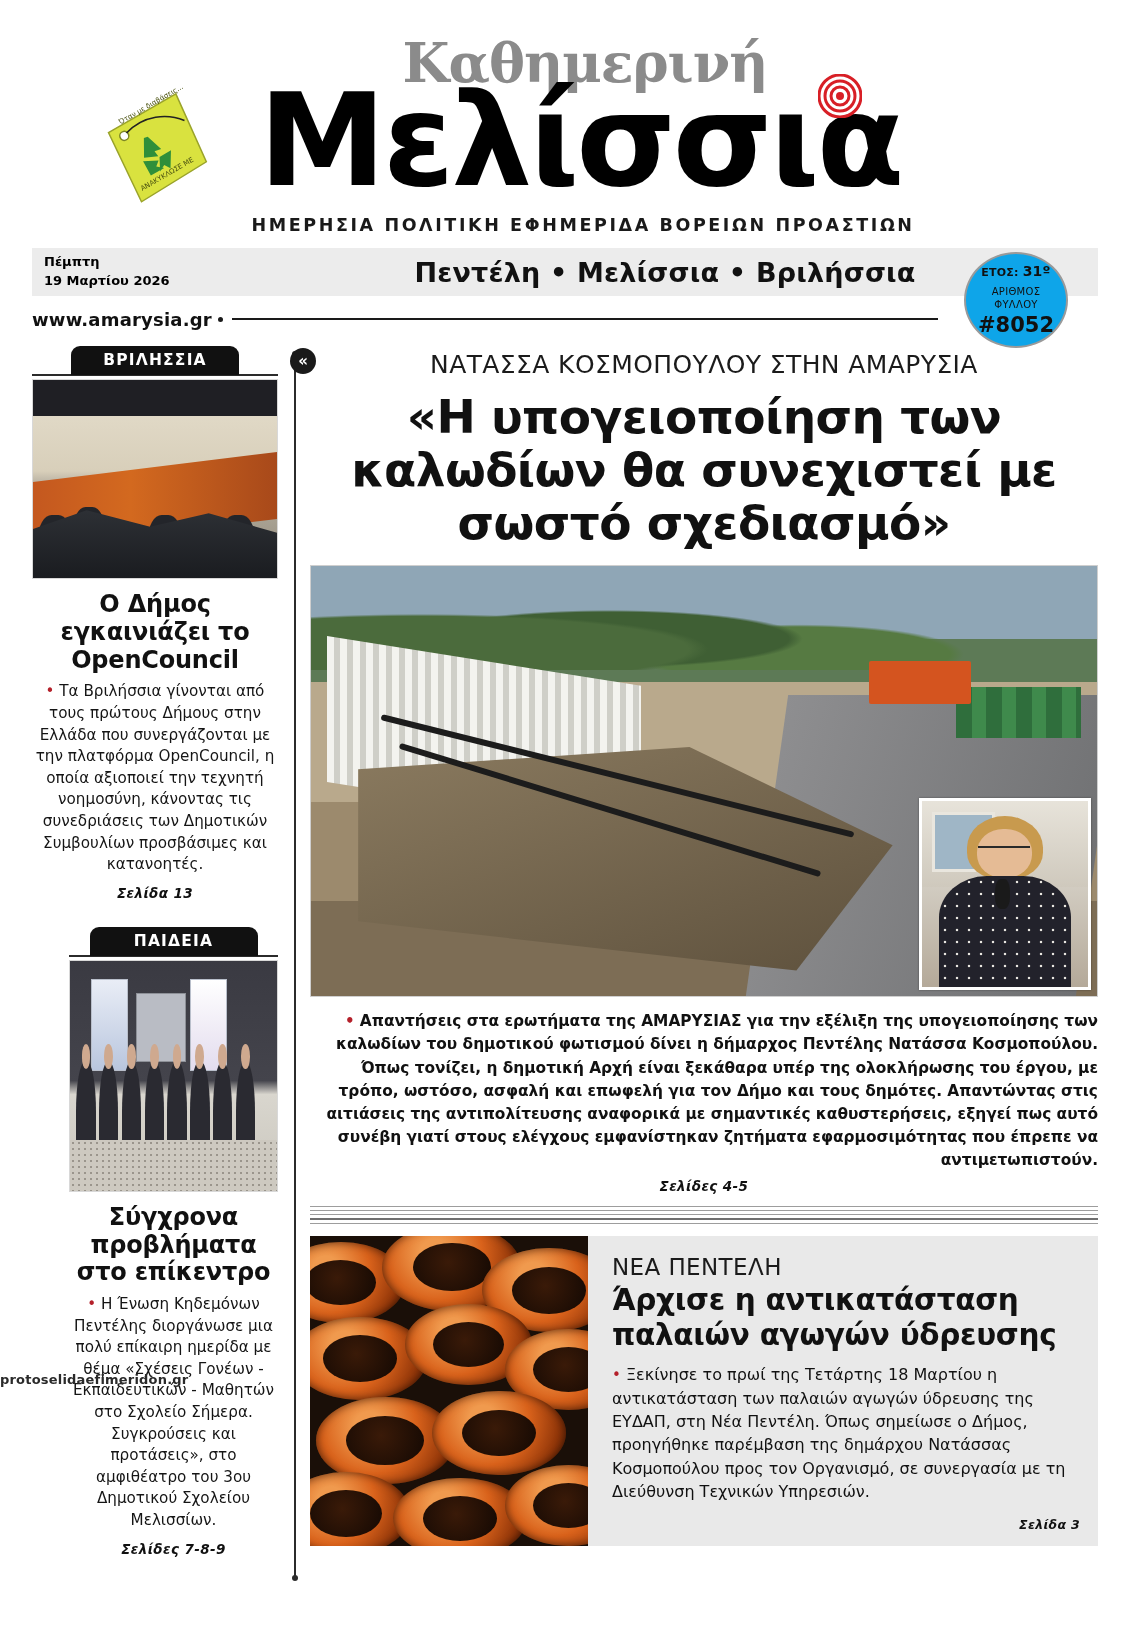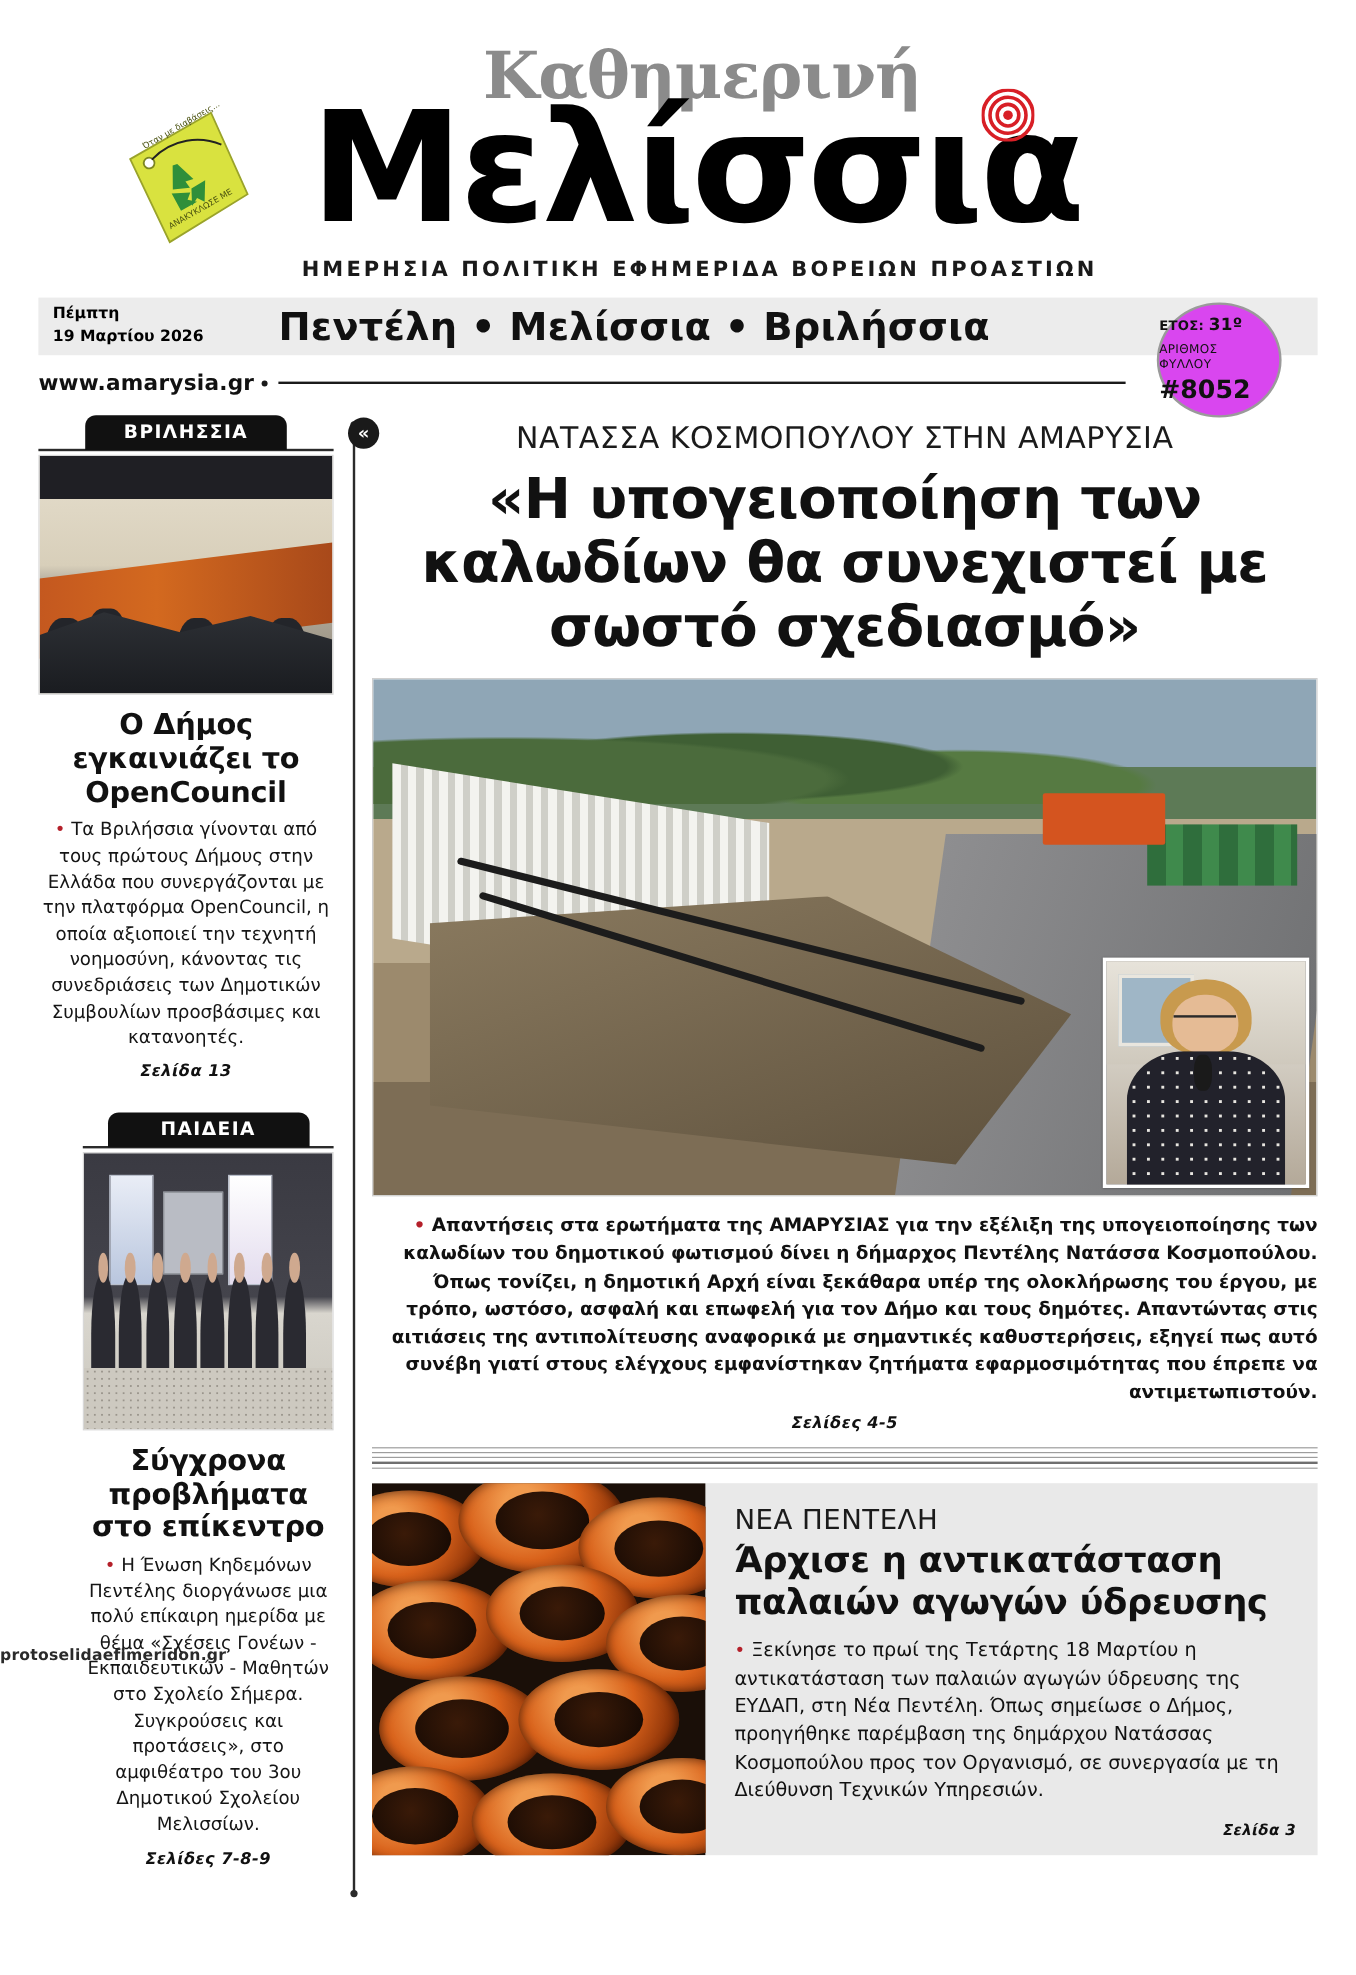--- a/index.html
+++ b/index.html
@@ -93,35 +93,37 @@
   .datebar .dates {
     font-size: 13px;
     font-weight: 600;
     line-height: 1.45;
     padding-left: 12px;
     color: #000000;
     width: 240px;
   }
   .datebar .towns {
     flex: 1;
-    font-size: 32px;
+    text-align: center;
+    font-size: 27px;
     font-weight: 700;
     letter-spacing: 0.2px;
     margin-left: -40px;
   }
 
   .issue-badge {
     position: absolute;
     right: 62px;
     top: 252px;
     width: 104px;
     height: 96px;
     border: 2px solid #9a9a9a;
     border-radius: 50%;
-    background: #d946ef;
+    background: #0ea5e9;
+    text-align: center;
     padding-top: 9px;
     z-index: 5;
   }
   .issue-badge .etos { font-size: 11px; font-weight: 600; letter-spacing: .2px;}
   .issue-badge .etos b { font-size: 14px; }
   .issue-badge .arith { font-size: 10px; line-height: 1.25; margin-top: 7px; letter-spacing: .3px;}
   .issue-badge .num { font-size: 21px; font-weight: 600; margin-top: 2px; }
 
   .urlrow {
     display: flex;

